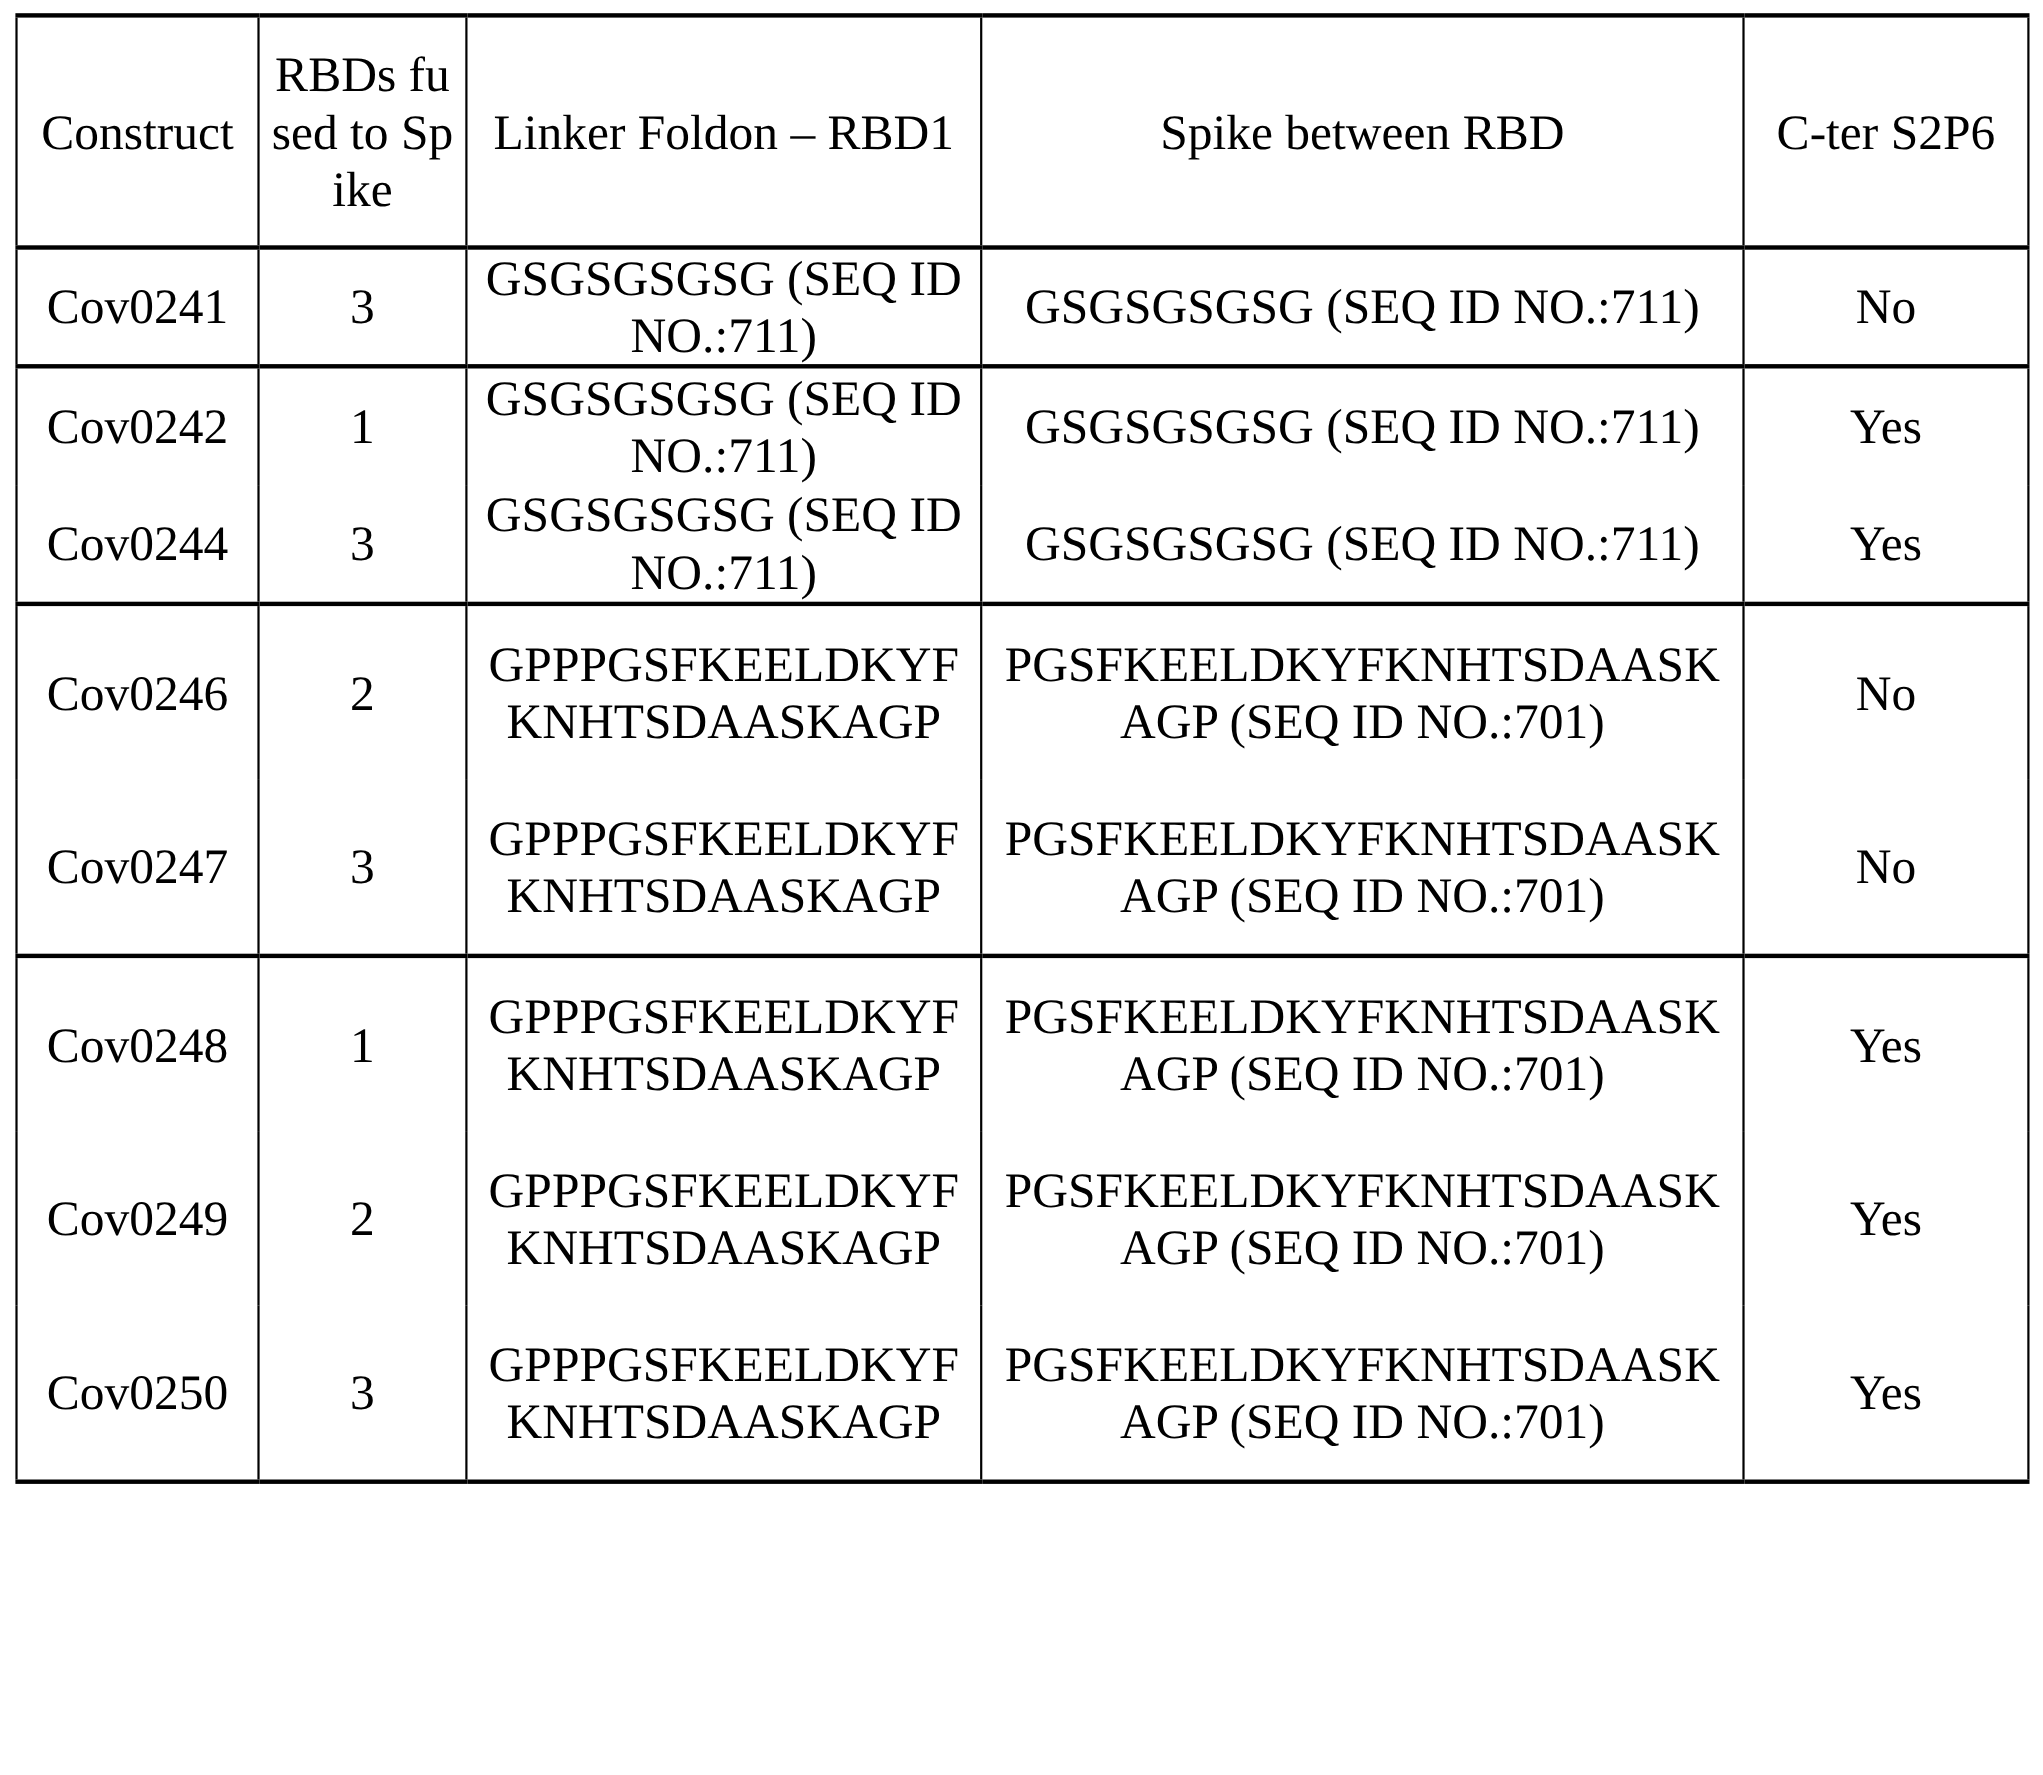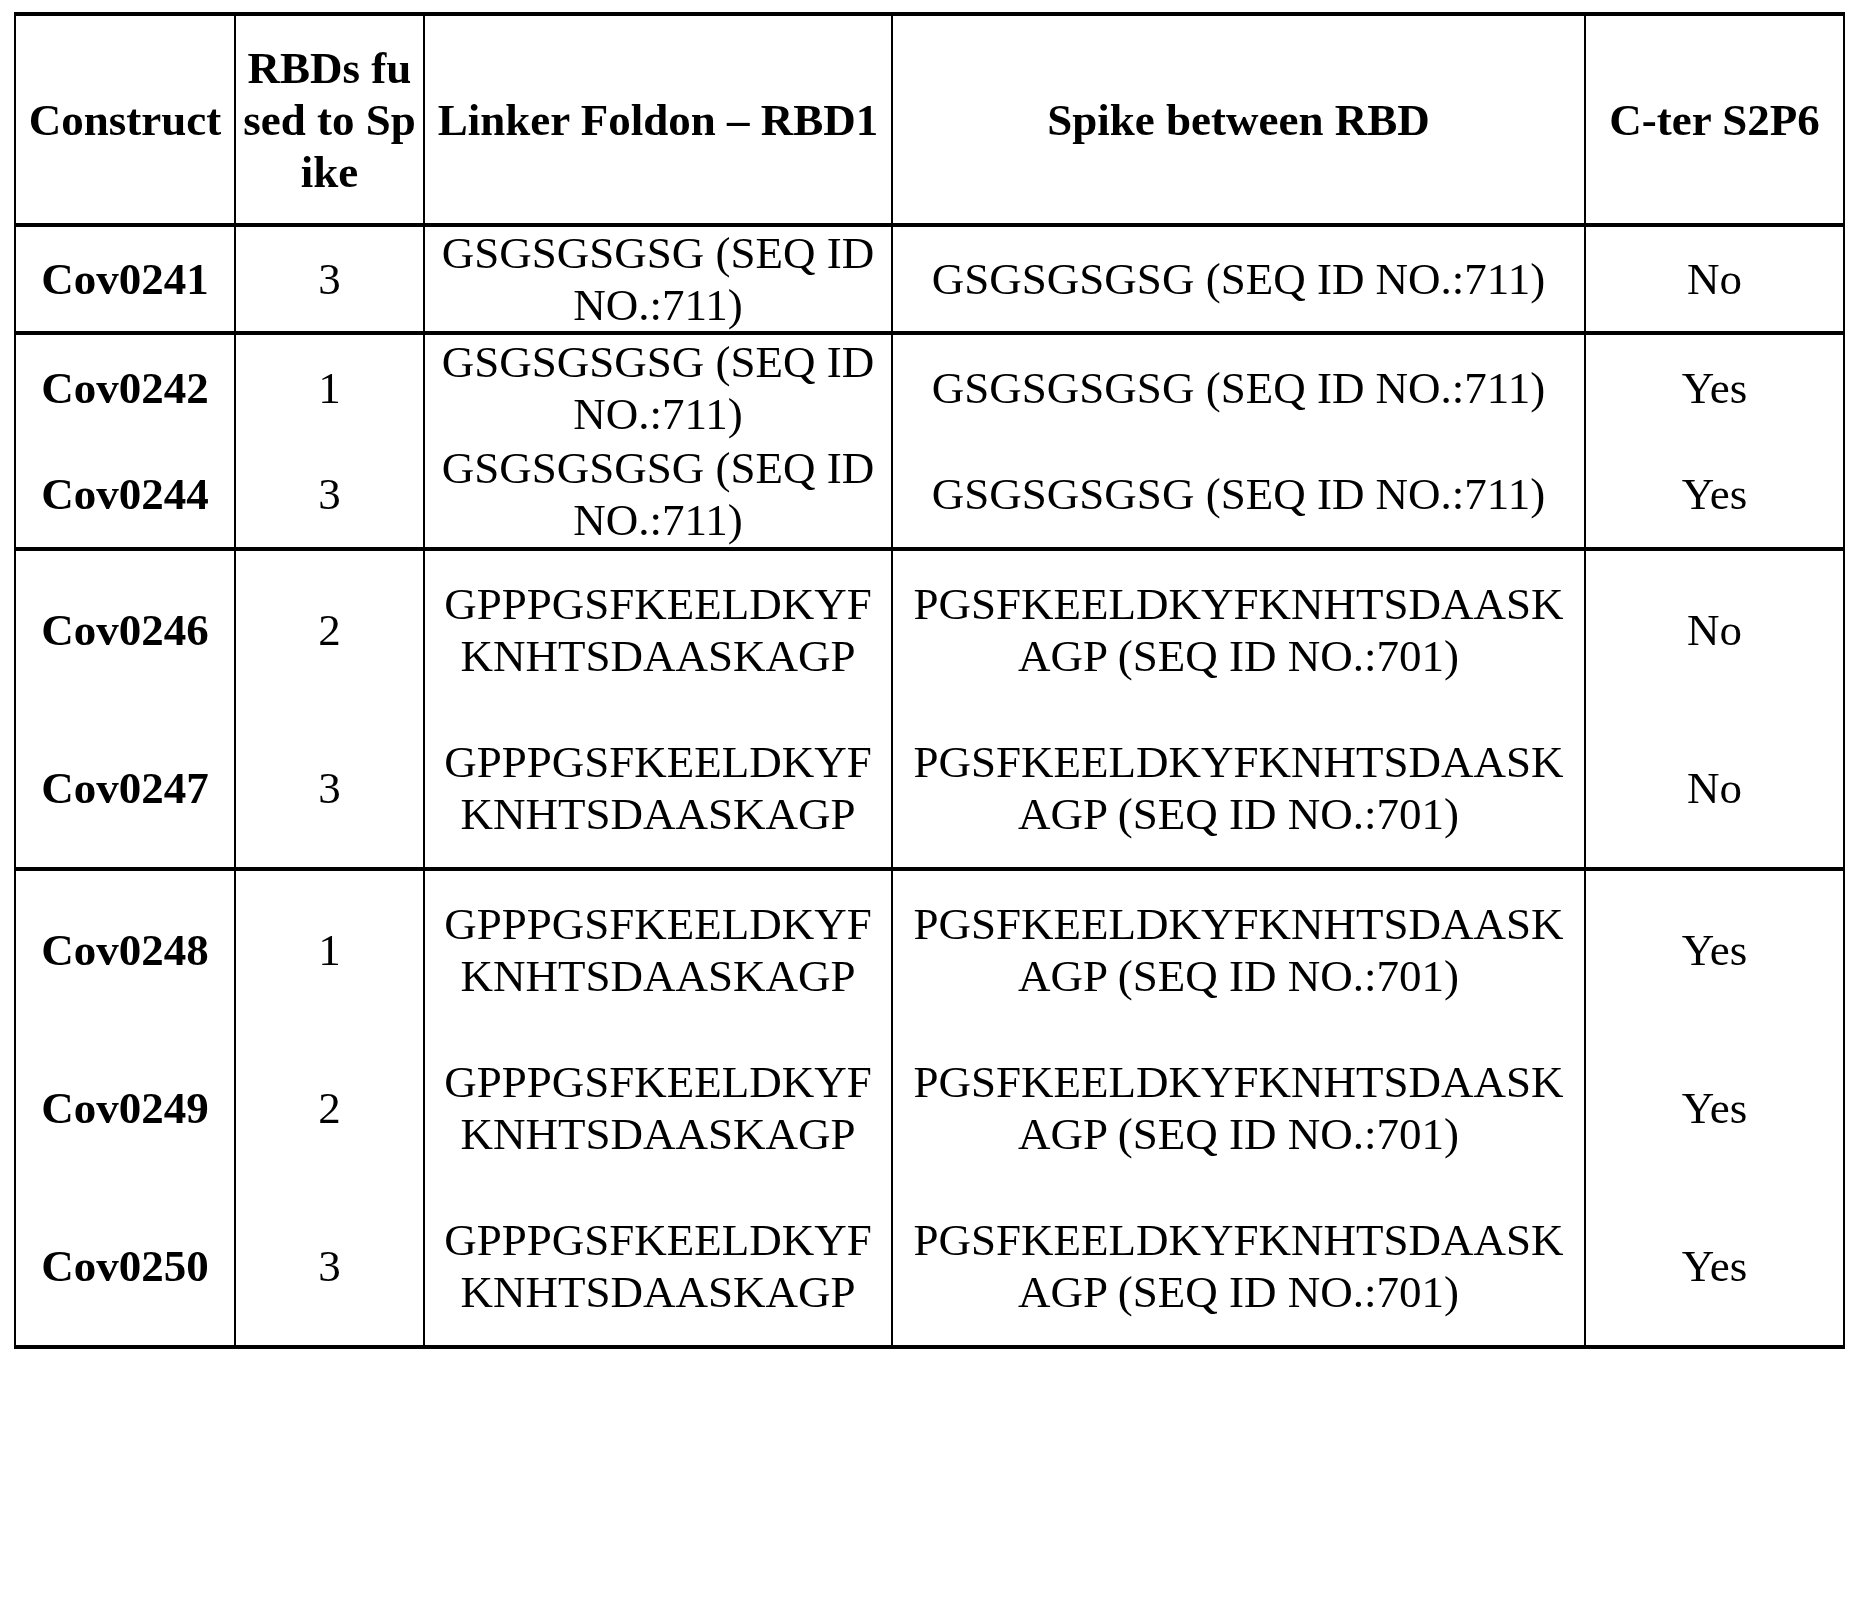--- a/index.html
+++ b/index.html
@@ -15,23 +15,23 @@
   table.constructs td, table.constructs th {
     border-left: 2px solid #000;
     border-right: 2px solid #000;
     text-align: center;
     vertical-align: middle;
     padding: 0 6px;
     font-size: 45px;
     line-height: 52px;
     word-break: break-all;
   }
-  table.constructs th { font-weight: bold; }
+  table.constructs th { font-weight: normal; }
   table.constructs tr.header-row th { height: 207px; border-top: 4px solid #000; border-bottom: 4px solid #000; }
-  td.construct { font-weight: bold; }
+  td.construct { font-weight: normal; }
   tr.group-first td { border-top: 4px solid #000; }
   tr.group-last td { border-bottom: 4px solid #000; }
   tr.h1 td { height: 104px; }
   tr.h2 td { height: 106px; }
   tr.h3 td { height: 158px; }
   td.linker1 { padding: 0 8px; }
   td.linker2 { padding: 0 20px; }
   col.c1 { width: 220px; }
   col.c2 { width: 189px; }
   col.c3 { width: 468px; }

